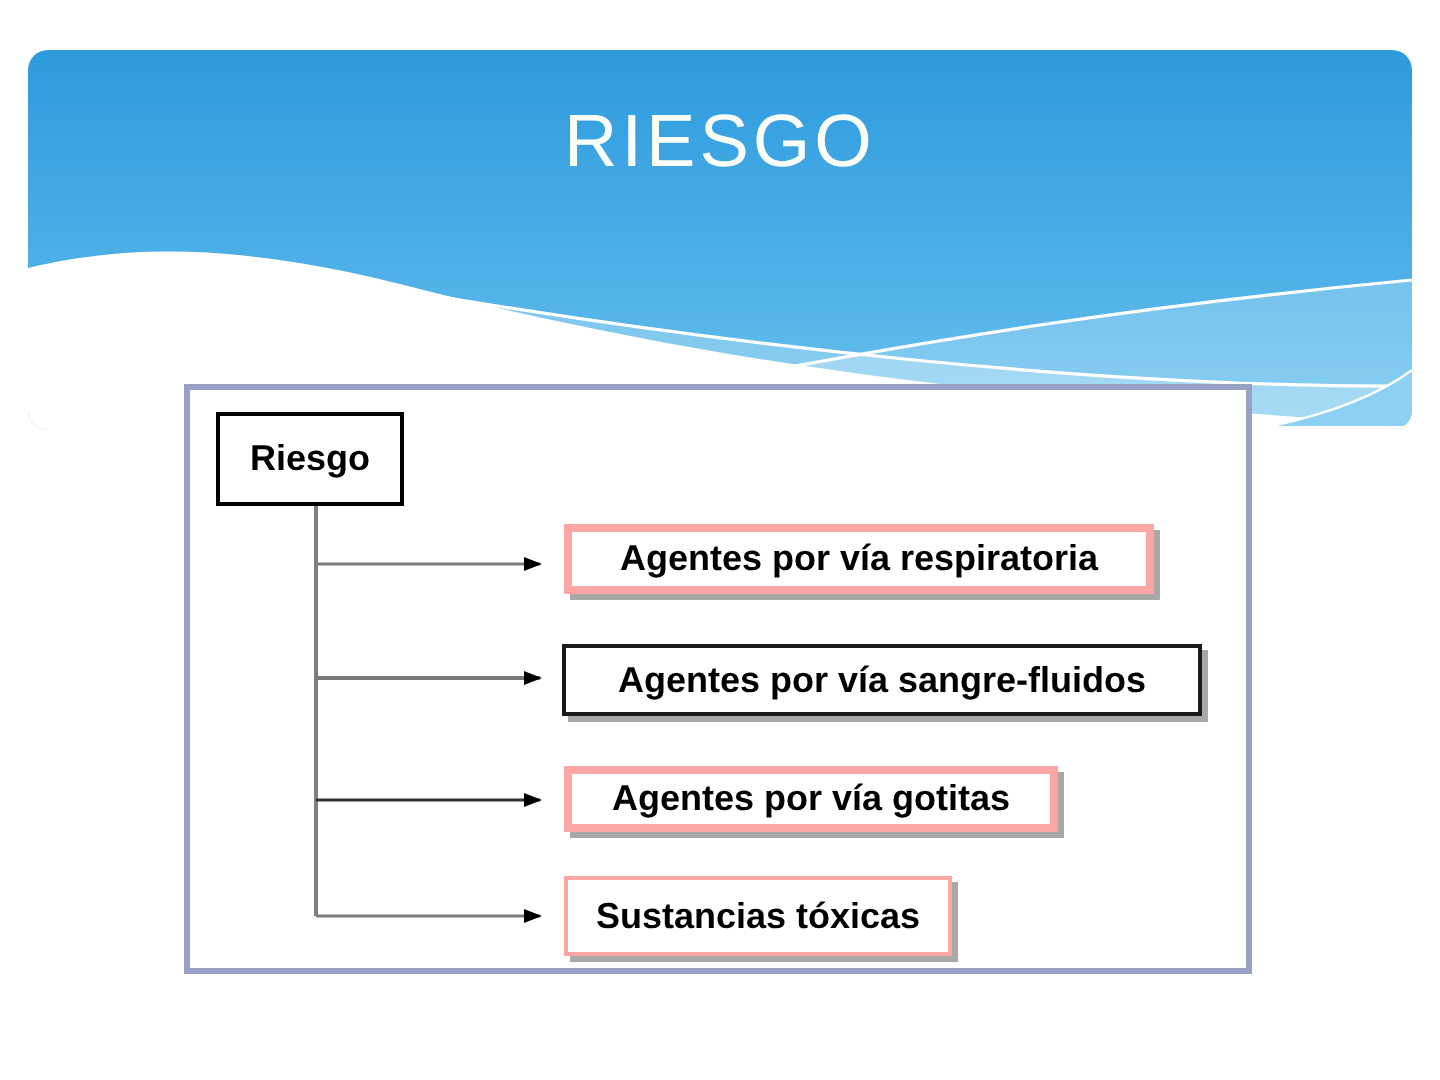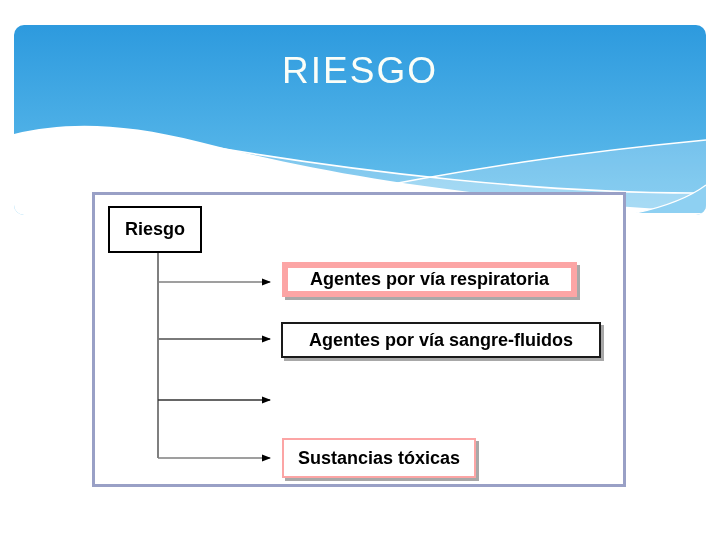--- a/index.html
+++ b/index.html
@@ -45,21 +45,21 @@
   }
 
   .root-node {
     left: 108px; top: 206px;
     width: 94px; height: 47px;
     border: 2px solid #000000;
     font-size: 18px;
   }
 
   .child-node {
-    border: 6px solid #fca5a5;
+    border: 4px solid #fca5a5;
     box-shadow: 3px 3px 0 #a8a8a8;
     font-size: 18px;
   }
   .child-node-0 { left: 282px; top: 262px; width: 295px; height: 35px; }
   .child-node-1 { left: 281px; top: 322px; width: 320px; height: 36px; border-width: 2px; border-color:#1a1a1a; }
   .child-node-2 { left: 282px; top: 383px; width: 247px; height: 33px; }
   .child-node-3 { left: 282px; top: 438px; width: 194px; height: 40px; border-width: 2px; text-align: center; }
 </style>
 </head>
 <body>
@@ -106,15 +106,16 @@
     <line x1="158" y1="253" x2="158" y2="458" stroke="#7f7f7f" stroke-width="2"></line>
     <line x1="158" y1="282" x2="270" y2="282" stroke="#7f7f7f" stroke-width="1.4" marker-end="url(#arrowHead)"></line>
     <line x1="158" y1="339" x2="270" y2="339" stroke="#7a7a7a" stroke-width="2" marker-end="url(#arrowHead)"></line>
     <line x1="158" y1="400" x2="270" y2="400" stroke="#333333" stroke-width="1.4" marker-end="url(#arrowHead)"></line>
     <line x1="158" y1="458" x2="270" y2="458" stroke="#7f7f7f" stroke-width="1.4" marker-end="url(#arrowHead)"></line>
   </svg>
 
   <div class="node root-node">Riesgo</div>
   <div class="node child-node child-node-0">Agentes por vía respiratoria</div>
   <div class="node child-node child-node-1">Agentes por vía sangre-fluidos</div>
+  <div class="node child-node child-node-2">Agentes por vía gotitas</div>
   <div class="node child-node child-node-3">Sustancias tóxicas</div>
 
 </div>
 
 </body></html>

